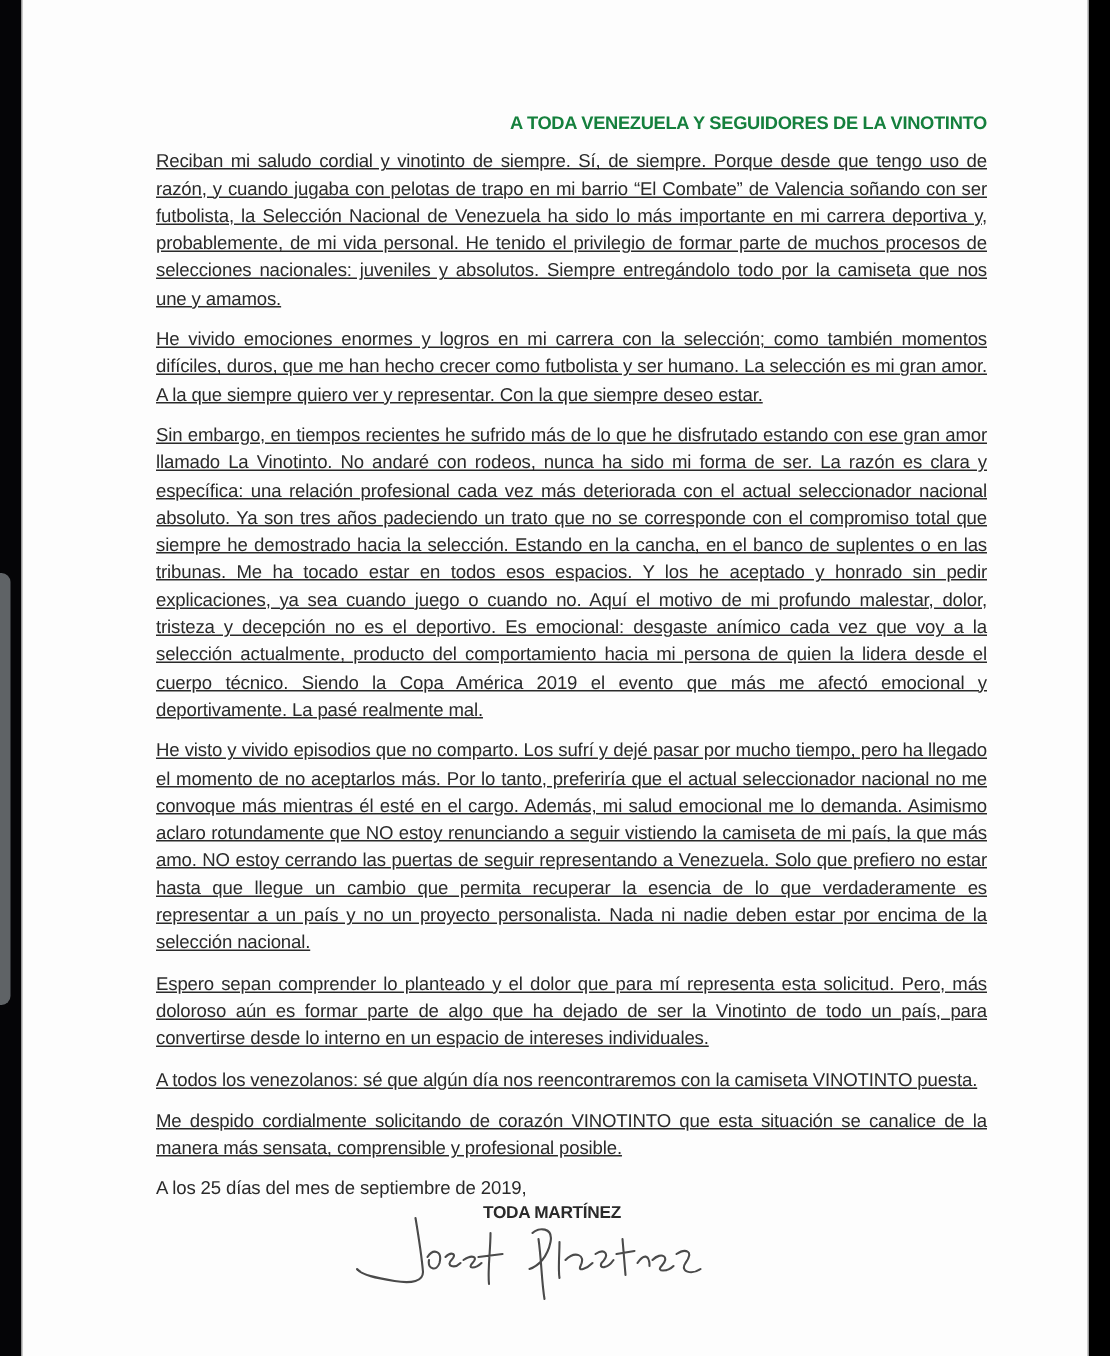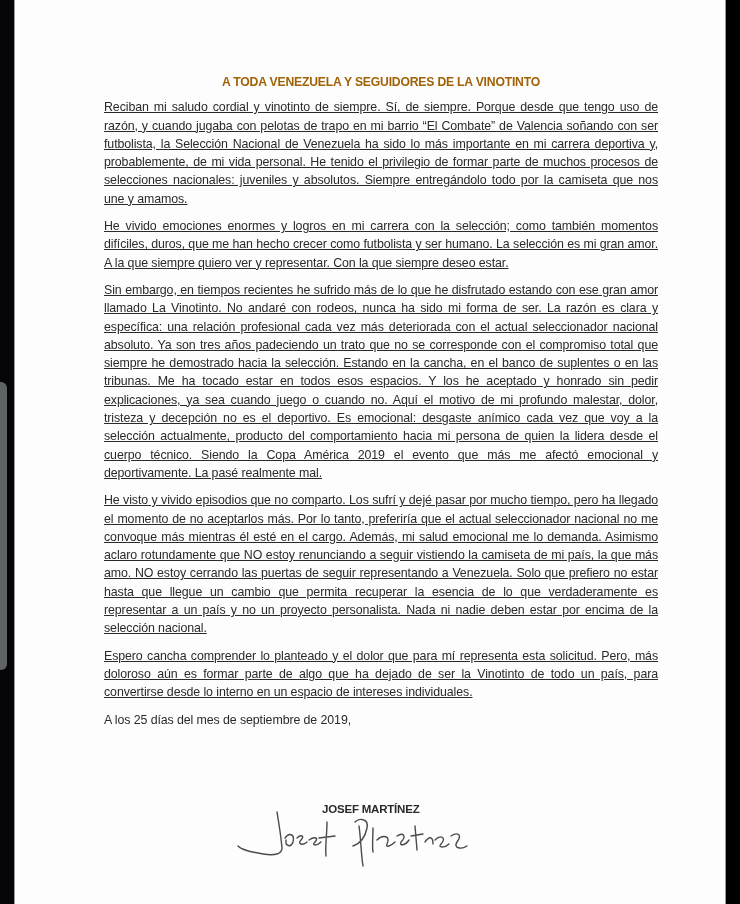--- a/index.html
+++ b/index.html
@@ -53,25 +53,25 @@
       left: 89px;
       top: 73px;
       width: 554px;
       font-family: "Liberation Sans", sans-serif;
       font-size: 12.4px;
       line-height: 18.3px;
       color: #2a2a2a;
       letter-spacing: -0.1px;
     }
     .title {
-      text-align: center;
+      text-align: right;
       font-weight: bold;
       font-size: 12.2px;
       margin: 0 0 7px 0;
-      color: #a16207;
+      color: #15803d;
       letter-spacing: -0.2px;
     }
     .para {
       margin: 0 0 9px 0;
       text-align: justify;
       text-decoration: underline;
     }
     .closing-date {
       margin: 0;
     }
@@ -101,26 +101,28 @@
     <div class="scroll-thumb"></div>
   </div>
 
   <div class="page">
     <div class="letter">
       <p class="title">A TODA VENEZUELA Y SEGUIDORES DE LA VINOTINTO</p>
       <p class="para">Reciban mi saludo cordial y vinotinto de siempre. Sí, de siempre. Porque desde que tengo uso de razón, y cuando jugaba con pelotas de trapo en mi barrio “El Combate” de Valencia soñando con ser futbolista, la Selección Nacional de Venezuela ha sido lo más importante en mi carrera deportiva y, probablemente, de mi vida personal. He tenido el privilegio de formar parte de muchos procesos de selecciones nacionales: juveniles y absolutos. Siempre entregándolo todo por la camiseta que nos une y amamos.</p>
       <p class="para">He vivido emociones enormes y logros en mi carrera con la selección; como también momentos difíciles, duros, que me han hecho crecer como futbolista y ser humano. La selección es mi gran amor. A la que siempre quiero ver y representar. Con la que siempre deseo estar.</p>
       <p class="para">Sin embargo, en tiempos recientes he sufrido más de lo que he disfrutado estando con ese gran amor llamado La Vinotinto. No andaré con rodeos, nunca ha sido mi forma de ser. La razón es clara y específica: una relación profesional cada vez más deteriorada con el actual seleccionador nacional absoluto. Ya son tres años padeciendo un trato que no se corresponde con el compromiso total que siempre he demostrado hacia la selección. Estando en la cancha, en el banco de suplentes o en las tribunas. Me ha tocado estar en todos esos espacios. Y los he aceptado y honrado sin pedir explicaciones, ya sea cuando juego o cuando no. Aquí el motivo de mi profundo malestar, dolor, tristeza y decepción no es el deportivo. Es emocional: desgaste anímico cada vez que voy a la selección actualmente, producto del comportamiento hacia mi persona de quien la lidera desde el cuerpo técnico. Siendo la Copa América 2019 el evento que más me afectó emocional y deportivamente. La pasé realmente mal.</p>
       <p class="para">He visto y vivido episodios que no comparto. Los sufrí y dejé pasar por mucho tiempo, pero ha llegado el momento de no aceptarlos más. Por lo tanto, preferiría que el actual seleccionador nacional no me convoque más mientras él esté en el cargo. Además, mi salud emocional me lo demanda. Asimismo aclaro rotundamente que NO estoy renunciando a seguir vistiendo la camiseta de mi país, la que más amo. NO estoy cerrando las puertas de seguir representando a Venezuela. Solo que prefiero no estar hasta que llegue un cambio que permita recuperar la esencia de lo que verdaderamente es representar a un país y no un proyecto personalista. Nada ni nadie deben estar por encima de la selección nacional.</p>
-      <p class="para">Espero cancha comprender lo planteado y el dolor que para mí representa esta solicitud. Pero, más doloroso aún es formar parte de algo que ha dejado de ser la Vinotinto de todo un país, para convertirse desde lo interno en un espacio de intereses individuales.</p>
+      <p class="para">Espero sepan comprender lo planteado y el dolor que para mí representa esta solicitud. Pero, más doloroso aún es formar parte de algo que ha dejado de ser la Vinotinto de todo un país, para convertirse desde lo interno en un espacio de intereses individuales.</p>
+      <p class="para">A todos los venezolanos: sé que algún día nos reencontraremos con la camiseta VINOTINTO puesta.</p>
+      <p class="para">Me despido cordialmente solicitando de corazón VINOTINTO que esta situación se canalice de la manera más sensata, comprensible y profesional posible.</p>
       <p class="closing-date">A los 25 días del mes de septiembre de 2019,</p>
     </div>
   </div>
 
-  <div class="signer-name">JOSEF MARTÍNEZ</div>
+  <div class="signer-name">TODA MARTÍNEZ</div>
 
   <svg class="signature" viewBox="0 0 240 75" aria-hidden="true">
     <g fill="none" stroke="#4a4a4a" stroke-width="1.4" stroke-linecap="round" stroke-linejoin="round">
 
       <path d="M42 12 C44 24 46 36 47 48 C47 54 40 56 28 54 C16 52 6 50 3 46"></path>
 
       <path d="M50 38 C54 32 60 34 58 42 C56 48 50 46 51 40 M62 38 C66 34 70 36 66 40 C62 44 68 46 72 42 M74 40 C80 36 84 38 80 42 C76 46 82 46 86 42 M92 22 C92 34 90 46 91 56 M84 38 L100 36"></path>
 
       <path d="M120 22 C124 18 134 18 132 28 C130 38 124 44 118 46 M124 26 C126 40 126 54 128 66 M138 28 C138 36 137 46 138 52"></path>
 

